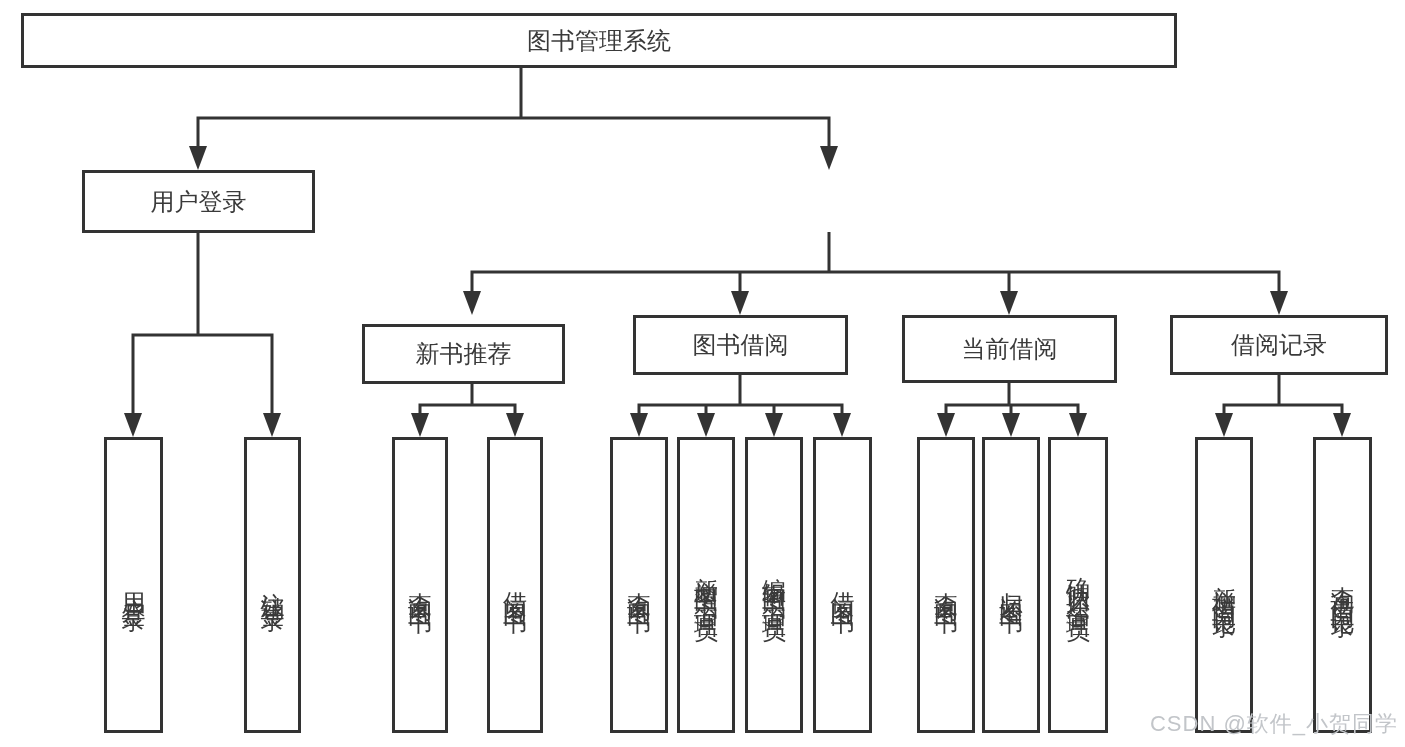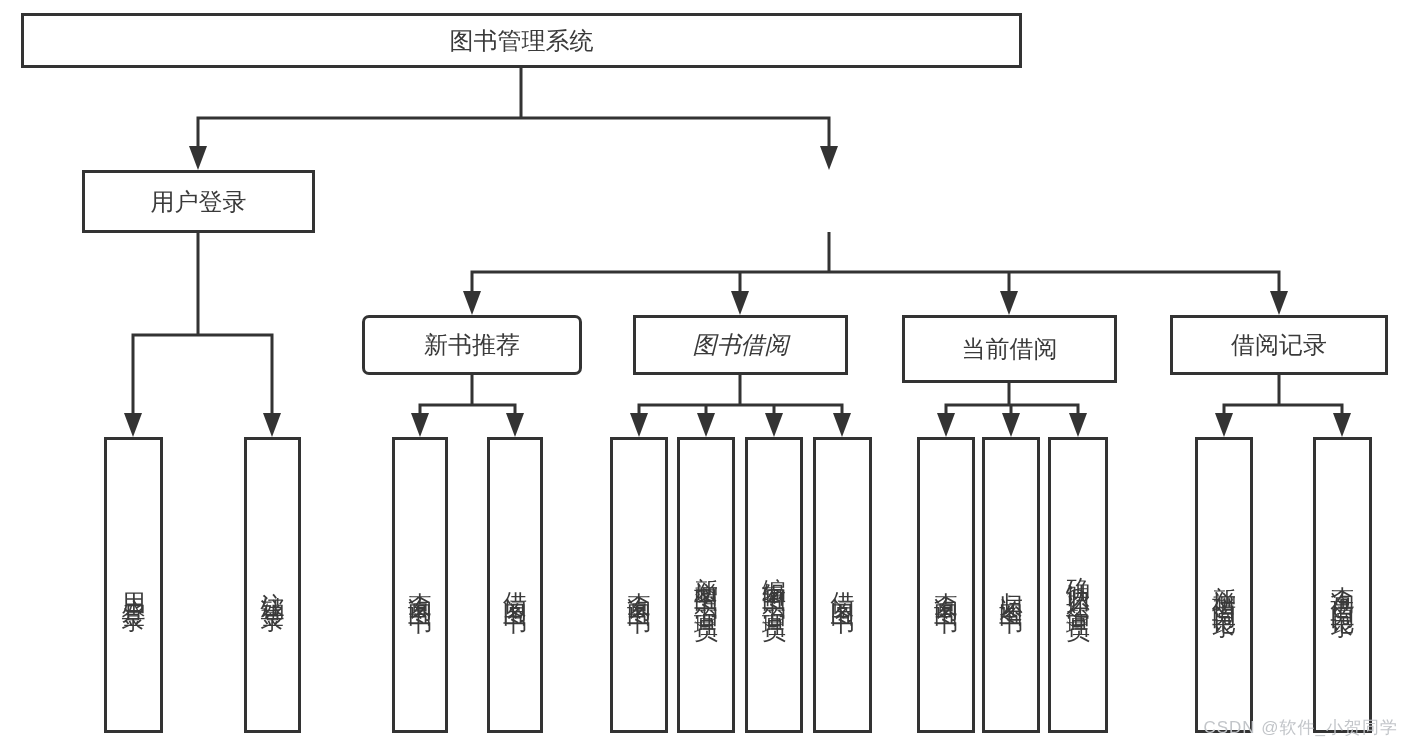--- a/index.html
+++ b/index.html
@@ -43,27 +43,27 @@
     line-height: 1;
     white-space: nowrap;
   }
   .leaf span {
     writing-mode: vertical-rl;
     text-orientation: mixed;
     letter-spacing: 6px;
     white-space: nowrap;
   }
   
-  #root            { left: 21px;   top: 13px;  width: 1001px; height: 55px; justify-content: center; }
+  #root            { left: 21px;   top: 13px;  width: 1156px; height: 55px; justify-content: center; }
   
   #n-user-login    { left: 82px;   top: 170px; width: 233px;  height: 63px; }
   #n-book-mgmt     { left: 712px;  top: 170px; width: 235px;  height: 62px; }
   
-  #n-new-books     { left: 362px;  top: 315px; width: 220px;  height: 60px; border-radius: 7px; }
-  #n-book-borrow   { left: 633px;  top: 315px; width: 215px;  height: 60px; font-style: italic; }
+  #n-new-books     { left: 362px;  top: 324px; width: 203px;  height: 60px; }
+  #n-book-borrow   { left: 633px;  top: 315px; width: 215px;  height: 60px; }
   #n-current-borrow{ left: 902px;  top: 315px; width: 215px;  height: 68px; }
   #n-borrow-records{ left: 1170px; top: 315px; width: 218px;  height: 60px; }
   
   .leaf            { top: 437px;   height: 296px; }
   #lf-user-login   { left: 104px;  width: 59px; }
   #lf-logout       { left: 244px;  width: 57px; }
   #lf-query-1      { left: 392px;  width: 56px; }
   #lf-borrow-1     { left: 487px;  width: 56px; }
   #lf-query-2      { left: 610px;  width: 58px; }
   #lf-add-book     { left: 677px;  width: 58px; }
@@ -72,21 +72,21 @@
   #lf-query-3      { left: 917px;  width: 58px; }
   #lf-return-book  { left: 982px;  width: 58px; }
   #lf-confirm-ret  { left: 1048px; width: 60px; }
   #lf-add-record   { left: 1195px; width: 58px; }
   #lf-query-record { left: 1313px; width: 59px; }
   #watermark {
     position: absolute;
     right: 7px;
     bottom: 8px;
     color: #c2c5c9;
-    font-size: 17px;
+    font-size: 22px;
     letter-spacing: 1px;
     white-space: nowrap;
   }
 </style>
 </head>
 <body>
 
 <div id="stage">
 
   <svg id="connectors" width="1405" height="747" viewBox="0 0 1405 747">

